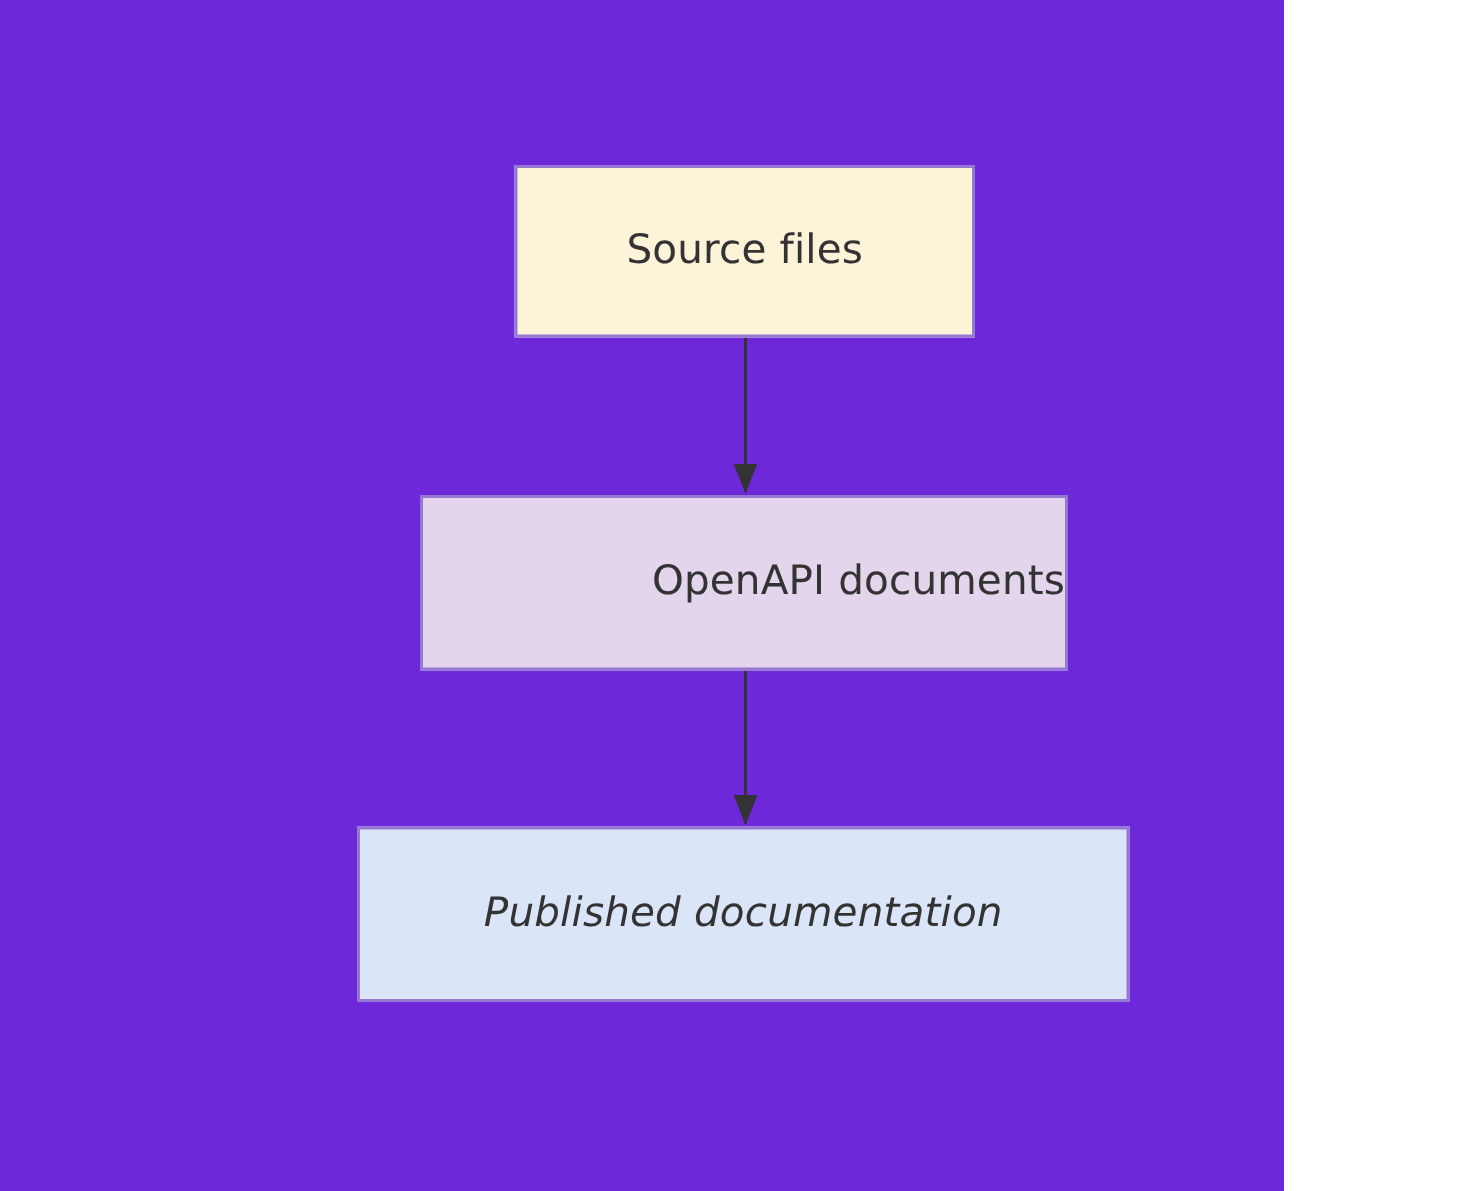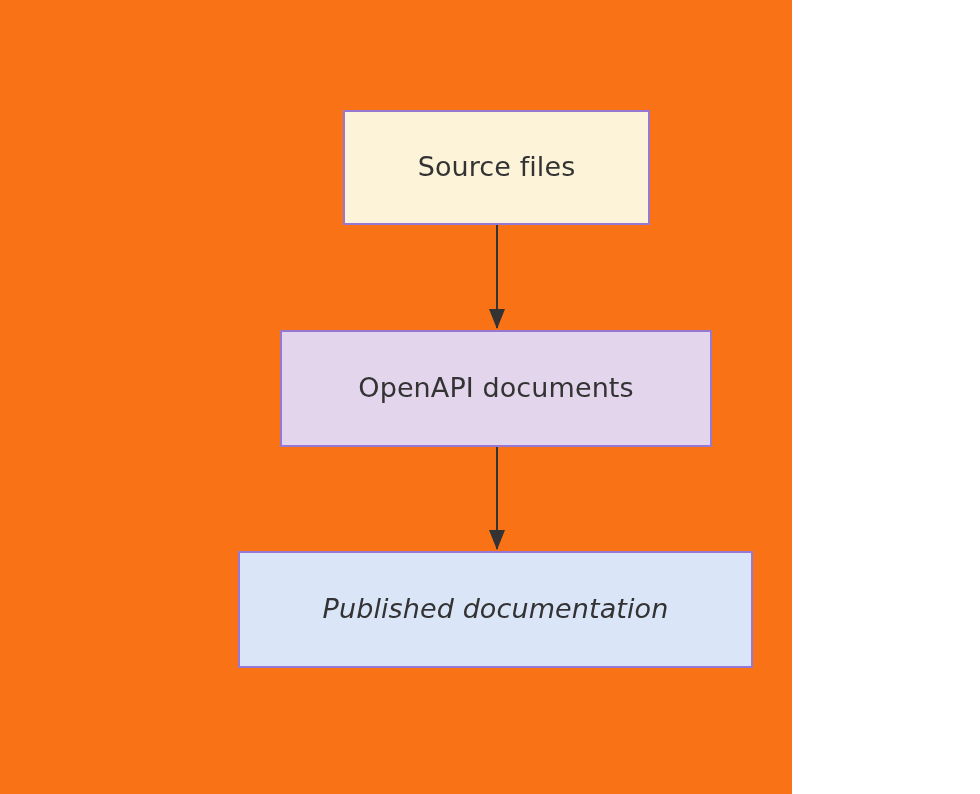--- a/index.html
+++ b/index.html
@@ -8,23 +8,23 @@
     background: #ffffff;
   }
   body {
     width: 980px;
     height: 794px;
     font-family: "DejaVu Sans", sans-serif;
     overflow: hidden;
   }
   #diagram-canvas {
     position: relative;
-    width: 792px;
+    width: 856px;
     height: 794px;
-    background: #f97316;
+    background: #6d28d9;
   }
   .node {
     position: absolute;
     box-sizing: border-box;
     border: 2px solid #9678d3;
     display: flex;
     align-items: center;
     justify-content: center;
     border-radius: 0;
   }
@@ -45,20 +45,21 @@
     height: 115px;
     background: #fcf3d8;
   }
   
   #node-openapi-documents {
     left: 280px;
     top: 330px;
     width: 432px;
     height: 117px;
     background: #e2d5ec;
+    justify-content: flex-end;
   }
   
   #node-published-documentation {
     left: 238px;
     top: 551px;
     width: 515px;
     height: 117px;
     background: #dbe5f8;
     font-style: italic;
   }

